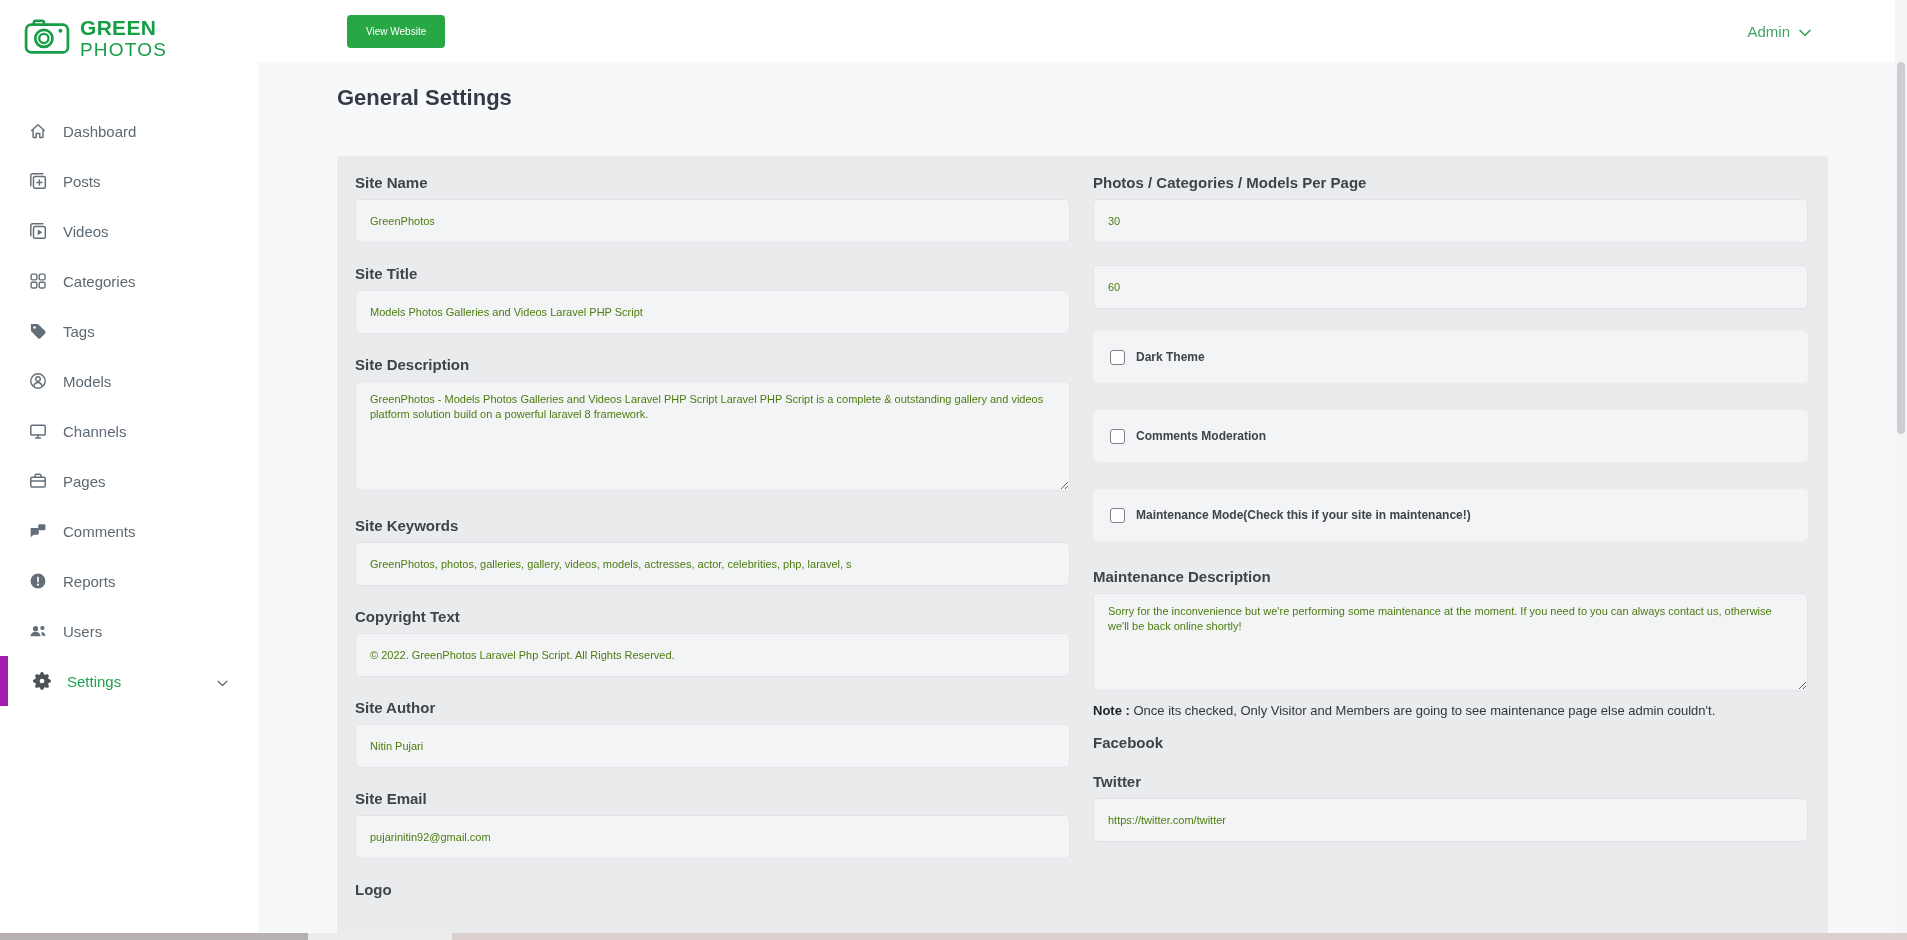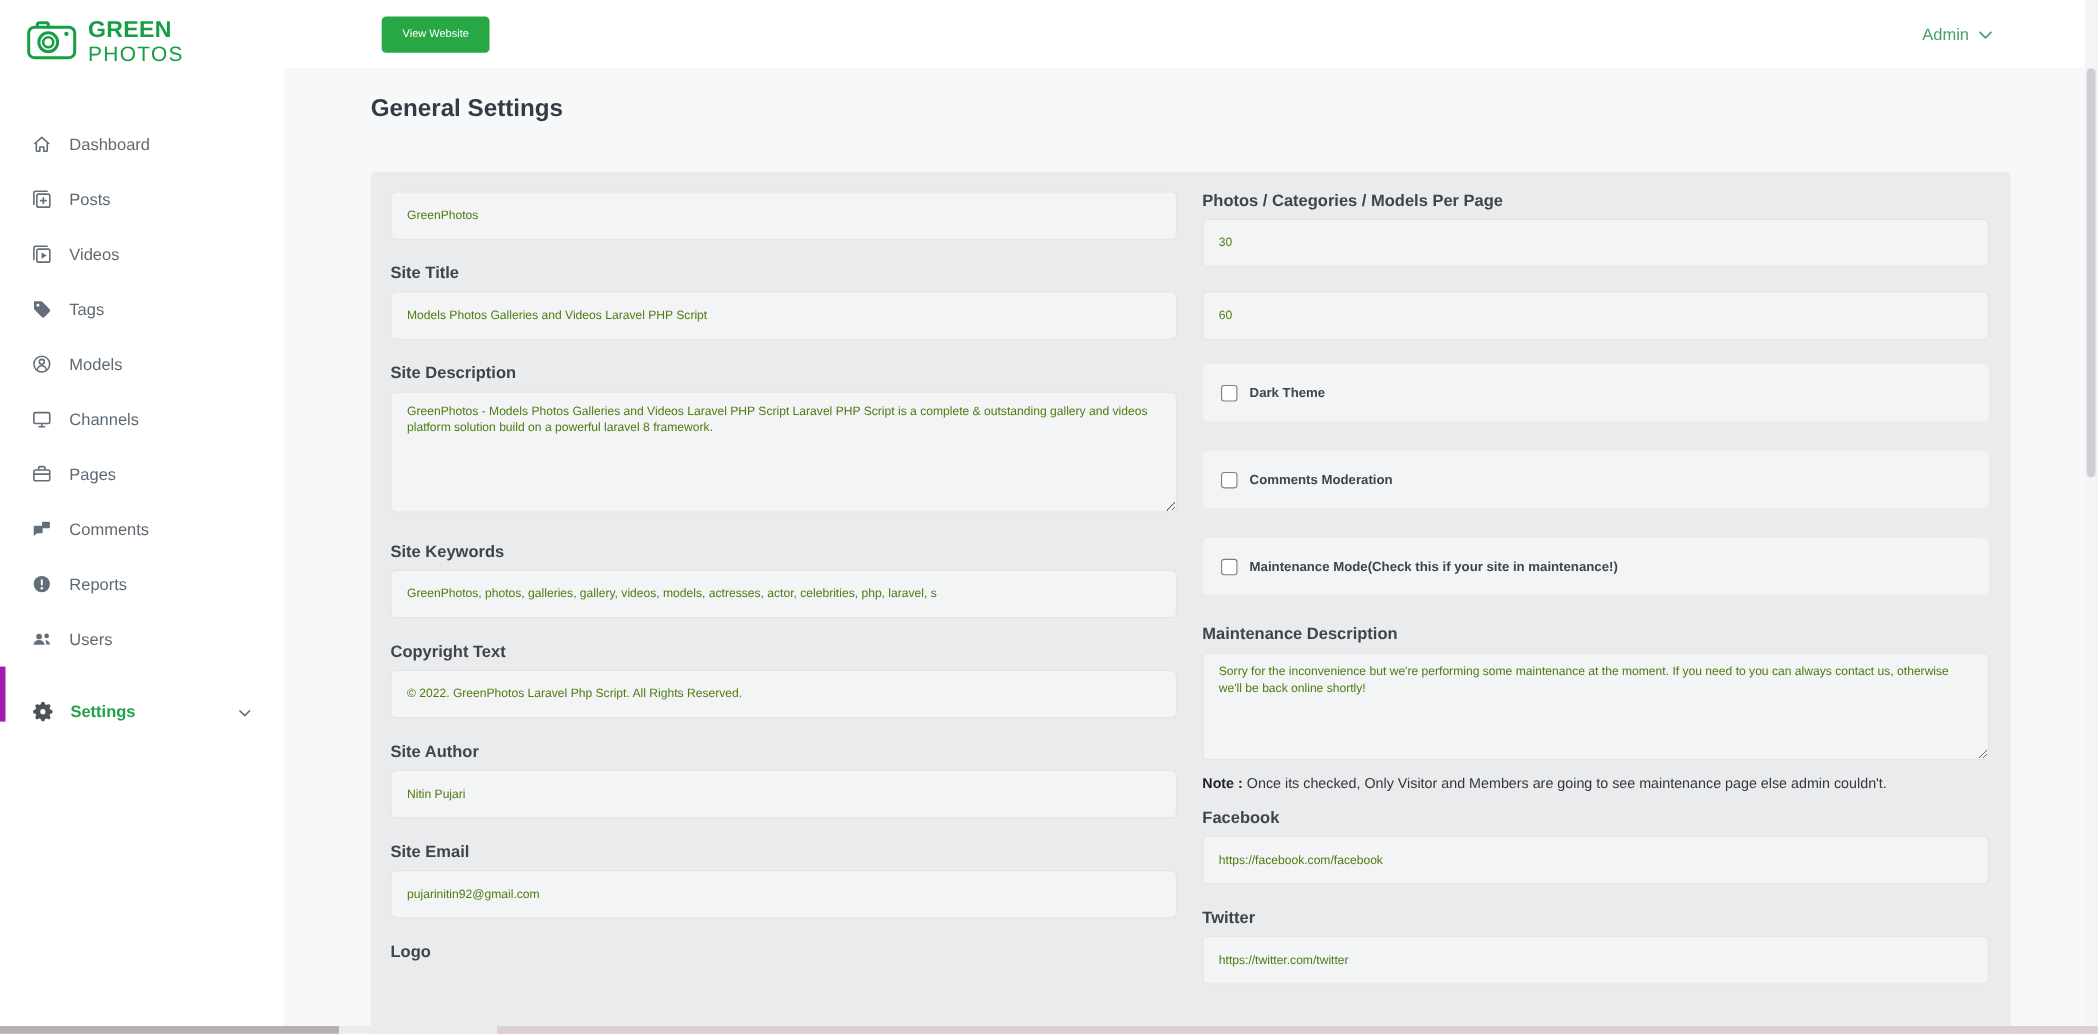--- a/index.html
+++ b/index.html
@@ -11,21 +11,21 @@
   
   .sidebar { width:258px; flex:0 0 258px; background:#fff; height:100%; }
   .logo { display:flex; align-items:center; gap:10px; padding:12px 0 0 24px; height:64px; }
   .logo-text { line-height:1; color:#169e46; }
   .logo-text .l1 { font-size:21px; font-weight:800; letter-spacing:.3px; display:block; }
   .logo-text .l2 { font-size:19px; font-weight:500; letter-spacing:1.2px; display:block; margin-top:2px; }
   .nav { list-style:none; margin-top:42px; }
   .nav-item { display:flex; align-items:center; gap:16px; height:50px; padding:0 30px 0 29px;
     color:#5d6973; font-size:15px; font-weight:500; cursor:pointer; }
   .nav-item .ic { width:18px; height:18px; flex:0 0 18px; color:#636e78; display:flex; align-items:center; }
-  .nav-item.active { color:#1fa24c; font-weight:700; border-left:5px solid #a21caf; padding-left:25px;align-items:flex-end; }
+  .nav-item.active { color:#1fa24c; font-weight:400; border-left:8px solid #a21caf; padding-left:25px; }
   .nav-item.active .ic { color:#4b5259; }
   .nav-item .chev { margin-left:auto; color:#6a737c; }
   
   .main-wrap { flex:1; display:flex; flex-direction:column; height:100%; }
   .topbar { height:62px; background:#fff; display:flex; align-items:center;
     justify-content:space-between; padding:0 96px 0 89px; flex:0 0 62px; }
   .btn-view { background:#28a745; color:#fff; border:none; border-radius:4px;
     font-size:10px; padding:11px 19px; cursor:pointer; font-family:inherit; }
   .admin-dd { display:flex; align-items:center; gap:9px; color:#44a065; font-size:15px; cursor:pointer; }
   .content { flex:1; background:#f7f8f9; padding:0 79px; overflow:hidden; }
@@ -103,20 +103,33 @@
             <rect x="4" y="4" width="10.5" height="10.5" rx="1.4" fill="none" stroke="currentColor" stroke-width="1.3"></rect>
             <path d="M12.3 1.6H3a1.4 1.4 0 0 0-1.4 1.4v9.3" fill="none" stroke="currentColor" stroke-width="1.3" stroke-linecap="round"></path>
             <path d="M7.8 6.7v5l4.1-2.5z" fill="currentColor"></path>
           </svg>
       </span>
       <span>Videos</span>
     </li>
     <li class="nav-item">
       <span class="ic">
         <svg viewBox="0 0 16 16" width="18" height="18">
+            <g fill="none" stroke="currentColor" stroke-width="1.25">
+              <rect x="1.9" y="1.9" width="5.1" height="5.1" rx="1"></rect>
+              <rect x="9.1" y="1.9" width="5.1" height="5.1" rx="1"></rect>
+              <rect x="1.9" y="9.1" width="5.1" height="5.1" rx="1"></rect>
+              <rect x="9.1" y="9.1" width="5.1" height="5.1" rx="1"></rect>
+            </g>
+          </svg>
+      </span>
+      <span>Categories</span>
+    </li>
+    <li class="nav-item">
+      <span class="ic">
+        <svg viewBox="0 0 16 16" width="18" height="18">
             <path d="M1.7 1.7h5.7c.4 0 .78.16 1.06.44l5.9 5.9a1.5 1.5 0 0 1 0 2.12l-4.2 4.2a1.5 1.5 0 0 1-2.12 0l-5.9-5.9a1.5 1.5 0 0 1-.44-1.06z" fill="currentColor"></path>
             <circle cx="4.9" cy="4.9" r="1.2" fill="#fff"></circle>
           </svg>
       </span>
       <span>Tags</span>
     </li>
     <li class="nav-item">
       <span class="ic">
         <svg viewBox="0 0 16 16" width="18" height="18">
             <circle cx="8" cy="8" r="6.4" fill="none" stroke="currentColor" stroke-width="1.25"></circle>
@@ -204,20 +217,21 @@
     </div>
   </header>
 
   <main class="content">
     <h1>General Settings</h1>
 
     <div class="card">
 
       <div class="col">
         <div class="field">
+          <label class="field-label">Site Name</label>
           <input class="inp" type="text" value="GreenPhotos" style="">
         </div>
         <div class="field">
           <label class="field-label">Site Title</label>
           <input class="inp" type="text" value="Models Photos Galleries and Videos Laravel PHP Script" style="">
         </div>
         <div class="field">
           <label class="field-label">Site Description</label>
           <textarea class="ta ta-desc" style="">GreenPhotos - Models Photos Galleries and Videos Laravel PHP Script Laravel PHP Script is a complete &amp; outstanding gallery and videos platform solution build on a powerful laravel 8 framework.</textarea>
         </div>
@@ -268,21 +282,20 @@
           <label class="field-label">Maintenance Description</label>
           <textarea class="ta ta-maint" style="">Sorry for the inconvenience but we're performing some maintenance at the moment. If you need to you can always contact us, otherwise we'll be back online shortly!</textarea>
         </div>
         <p class="note">
           <b>Note :</b>
           <span>Once its checked, Only Visitor and Members are going to see maintenance page else admin couldn't.</span>
         </p>
 
         <div class="field">
           <label class="field-label">Facebook</label>
-          <input class="inp" type="text" value="https://facebook.com/facebook" style="">
         </div>
         <div class="field">
           <label class="field-label">Twitter</label>
           <input class="inp" type="text" value="https://twitter.com/twitter" style="">
         </div>
       </div>
     </div>
   </main>
 </div>
 

